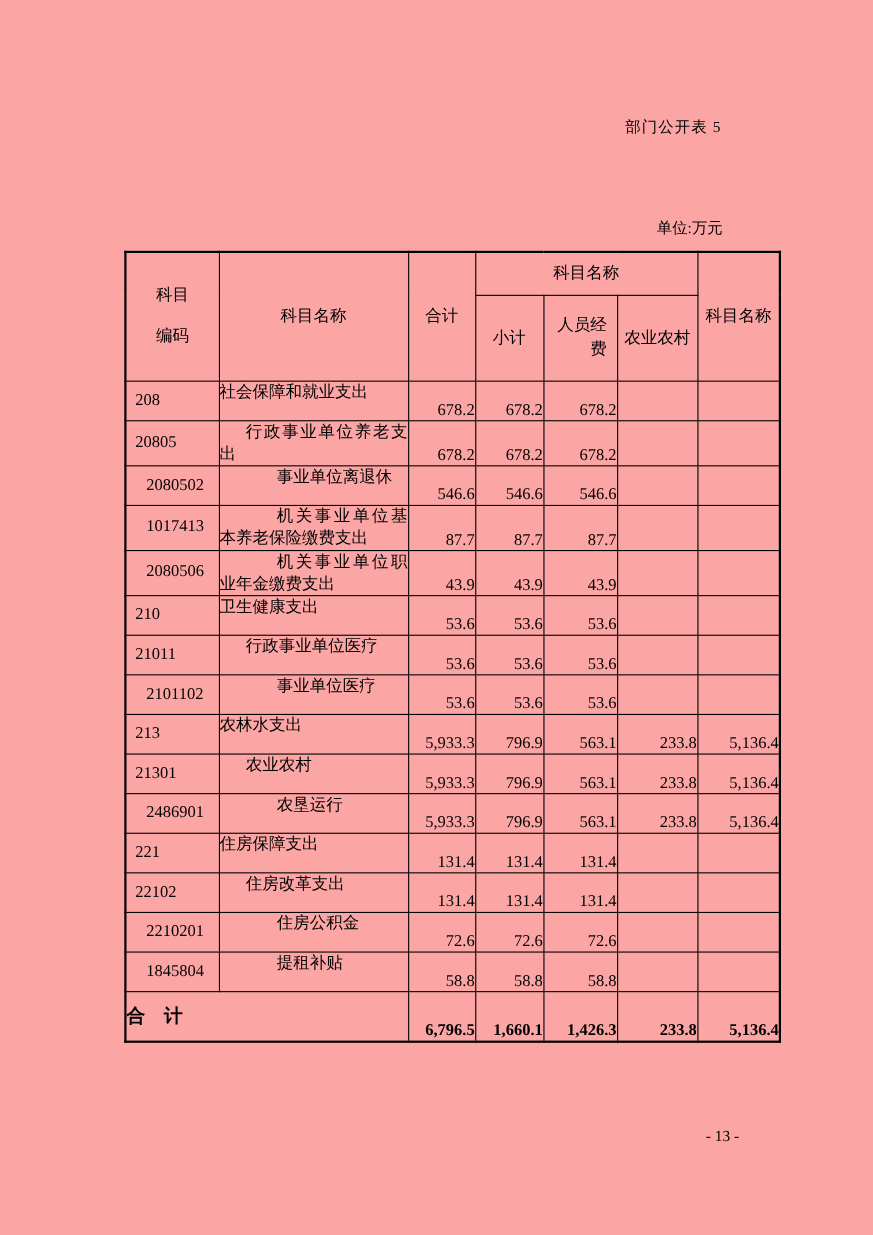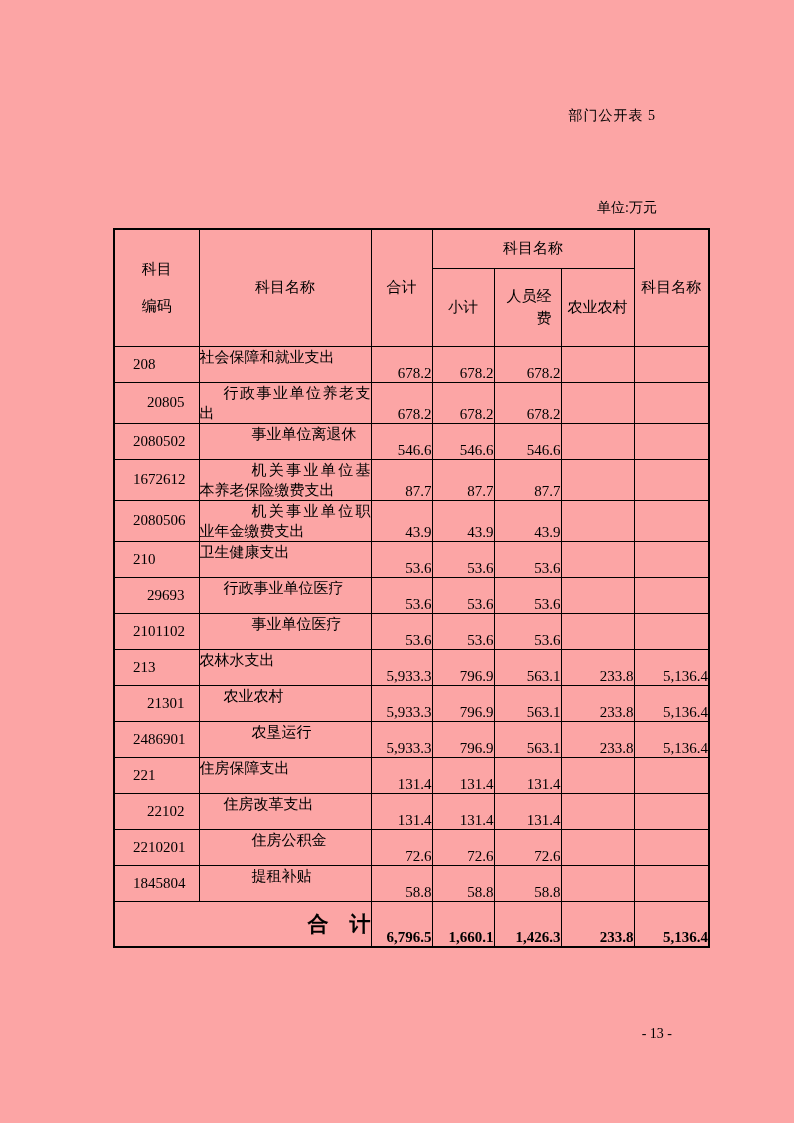--- a/index.html
+++ b/index.html
@@ -45,42 +45,42 @@
   tr.trow{height:46px;}
   th.hc{text-align:center;vertical-align:middle;padding:0 2px;}
   .code-hdr div{line-height:20px;}
   .code-hdr div:first-child{margin-bottom:17px;}
   .wrap-narrow{display:inline-block;max-width:48px;line-height:22px;text-align:right;}
   td.code{
     vertical-align:middle;
     font-size:15px;
     padding-right:2px;
   }
-  td.code.lv1{padding-left:18px;}
-  td.code.lv2{padding-left:32px;margin-left:44px;}
+  td.code.lv1{padding-left:8px;}
+  td.code.lv2{padding-left:8px;margin-left:44px;}
   td.code.lv3{padding-left:18px;}
   td.name{
     vertical-align:top;
     text-align:justify;
     text-justify:inter-character;
     padding:5px 6px 2px 6px;
     line-height:20px;
   }
   td.name.nlv1{text-indent:0;}
   td.name.nlv2{text-indent:24px;}
   td.name.nlv3{text-indent:52px;}
   td.num{
     text-align:right;
     vertical-align:bottom;
     padding:0 6px 6px 0;
   }
   tr.trow td{font-weight:bold;}
   td.total-label{
-    text-align:right;vertical-align:middle;
-    font-size:21px;
+    text-align:left;vertical-align:middle;
+    font-size:17px;
   }
   .page-footer{
     position:absolute;top:1026px;right:122px;
     font-size:14px;
   }
 </style>
 </head>
 <body>
 
 <div class="page">
@@ -139,21 +139,21 @@
         <tr class="drow">
     <td class="code lv3">2080502</td>
     <td class="name nlv3">事业单位离退休</td>
     <td class="num">546.6</td>
     <td class="num">546.6</td>
     <td class="num">546.6</td>
     <td class="num"></td>
     <td class="num"></td>
   </tr>
         <tr class="drow">
-    <td class="code lv3">1672612</td>
+    <td class="code lv3">1017413</td>
     <td class="name nlv3">机关事业单位基本养老保险缴费支出</td>
     <td class="num">87.7</td>
     <td class="num">87.7</td>
     <td class="num">87.7</td>
     <td class="num"></td>
     <td class="num"></td>
   </tr>
         <tr class="drow">
     <td class="code lv3">2080506</td>
     <td class="name nlv3">机关事业单位职业年金缴费支出</td>
@@ -166,21 +166,21 @@
         <tr class="drow">
     <td class="code lv1">210</td>
     <td class="name nlv1">卫生健康支出</td>
     <td class="num">53.6</td>
     <td class="num">53.6</td>
     <td class="num">53.6</td>
     <td class="num"></td>
     <td class="num"></td>
   </tr>
         <tr class="drow">
-    <td class="code lv2">29693</td>
+    <td class="code lv2">21011</td>
     <td class="name nlv2">行政事业单位医疗</td>
     <td class="num">53.6</td>
     <td class="num">53.6</td>
     <td class="num">53.6</td>
     <td class="num"></td>
     <td class="num"></td>
   </tr>
         <tr class="drow">
     <td class="code lv3">2101102</td>
     <td class="name nlv3">事业单位医疗</td>

